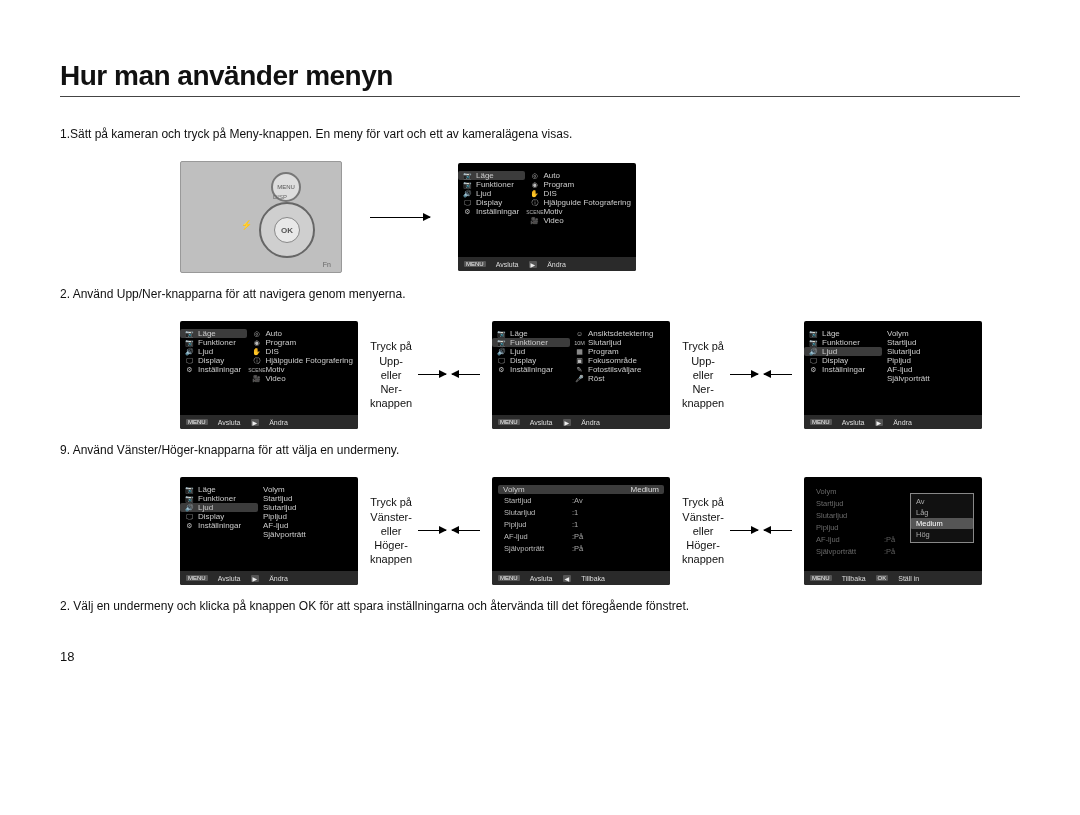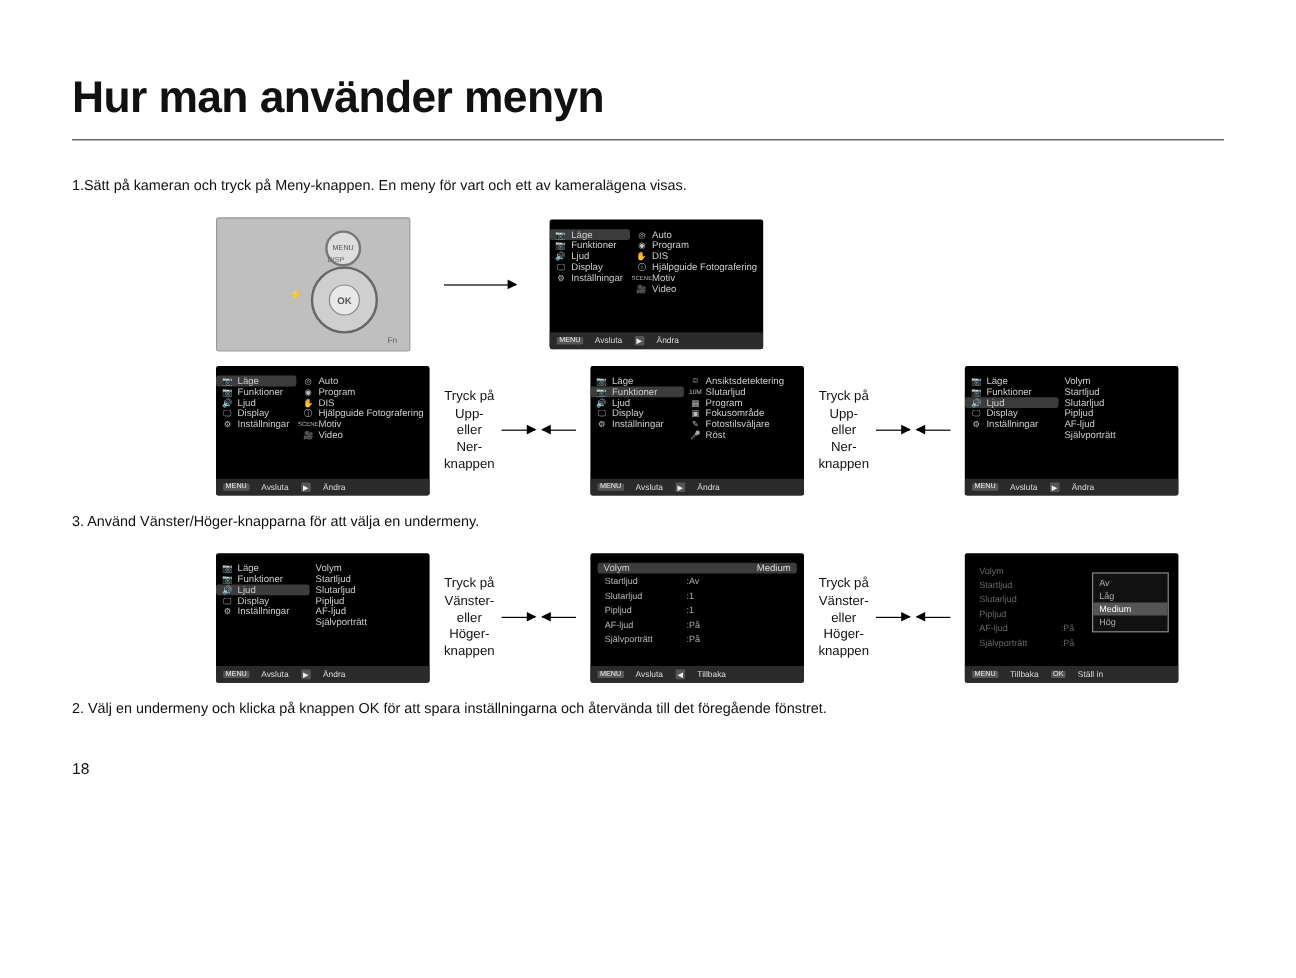--- a/index.html
+++ b/index.html
@@ -7,23 +7,23 @@
     padding: 0;
     background: #fff;
     font-family: Arial, Helvetica, sans-serif;
     color: #111;
     width: 1080px;
   }
   .page {
     padding: 60px 60px 40px 60px;
   }
   h1 {
-    font-size: 37px;
+    font-size: 28px;
     font-weight: bold;
-    margin: 0 0 14px 0;
+    margin: 0 0 4px 0;
     letter-spacing: -0.5px;
   }
   .rule {
     border: none;
     border-top: 1px solid #444;
     margin: 0 0 28px 0;
   }
   .step {
     font-size: 12px;
     margin: 10px 0 18px 0;
@@ -263,20 +263,21 @@
       </div>
       <div class="screen-foot">
         <span class="ftag">MENU</span>
           <span>Avsluta</span>
         <span class="ftag">▶</span>
           <span>Ändra</span>
       </div>
     </div>
   </div>
 
+  <div class="step">2. Använd Upp/Ner-knapparna för att navigera genom menyerna.</div>
   <div class="row compact">
 
     <div class="screen">
       <div class="screen-cols">
         <div class="col-left">
           <div class="mi sel">
               <span class="ic">📷</span>
               <span>Läge</span>
             </div>
           <div class="mi">
@@ -453,21 +454,21 @@
       </div>
       <div class="screen-foot">
         <span class="ftag">MENU</span>
           <span>Avsluta</span>
         <span class="ftag">▶</span>
           <span>Ändra</span>
       </div>
     </div>
   </div>
 
-  <div class="step">3. Använd Vänster/Höger-knapparna för att välja en undermeny.</div>
+  <div class="step">9. Använd Vänster/Höger-knapparna för att välja en undermeny.</div>
   <div class="row compact">
 
     <div class="screen">
       <div class="screen-cols">
         <div class="col-left">
           <div class="mi">
               <span class="ic">📷</span>
               <span>Läge</span>
             </div>
           <div class="mi">

